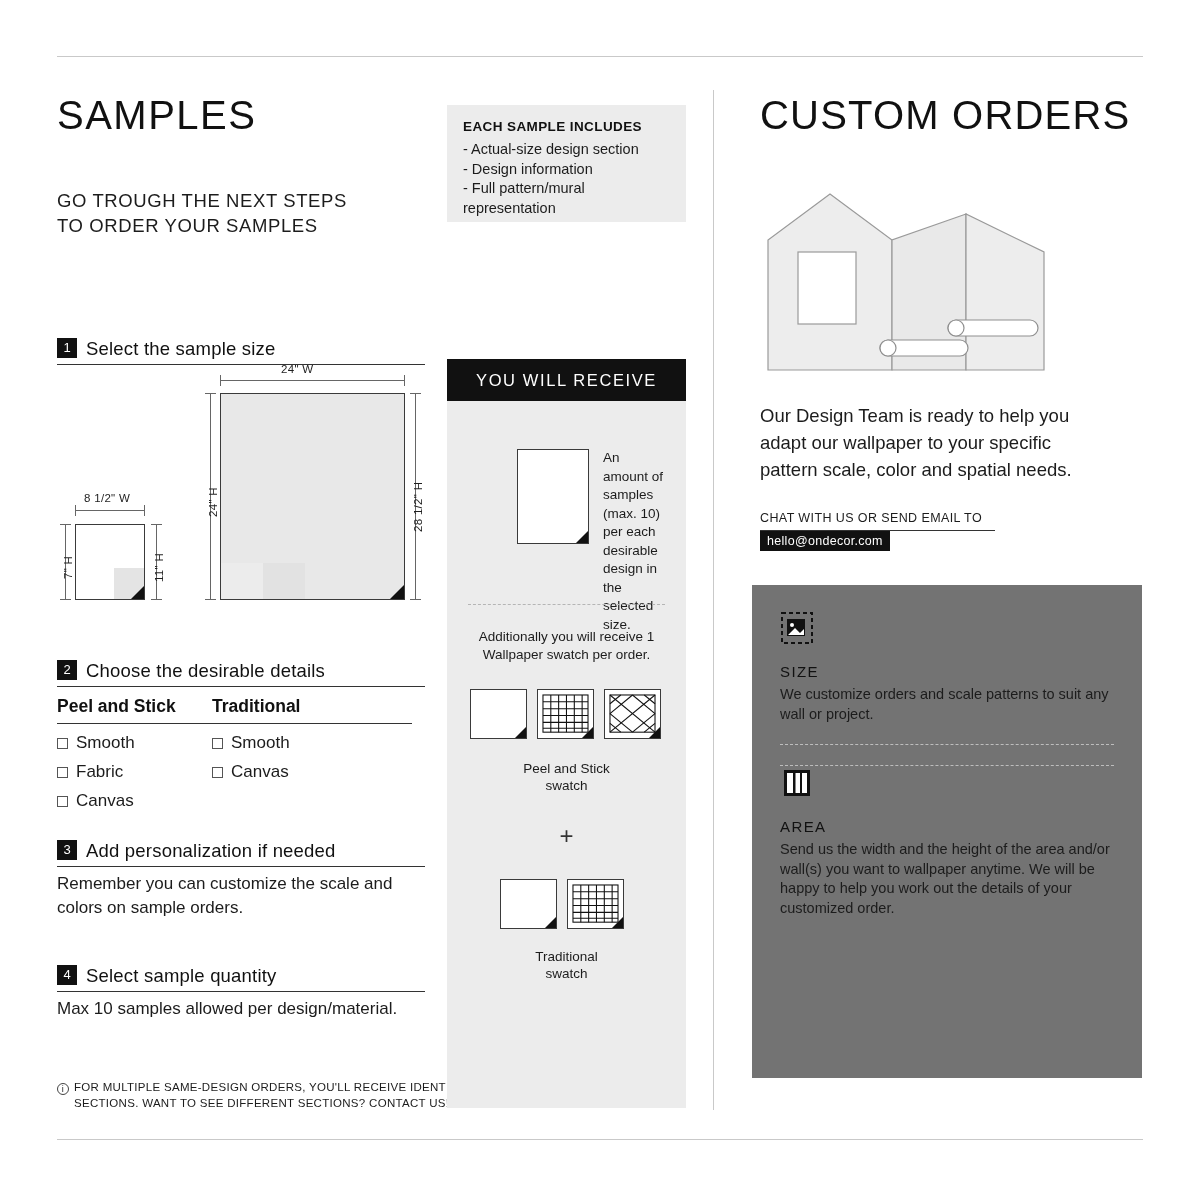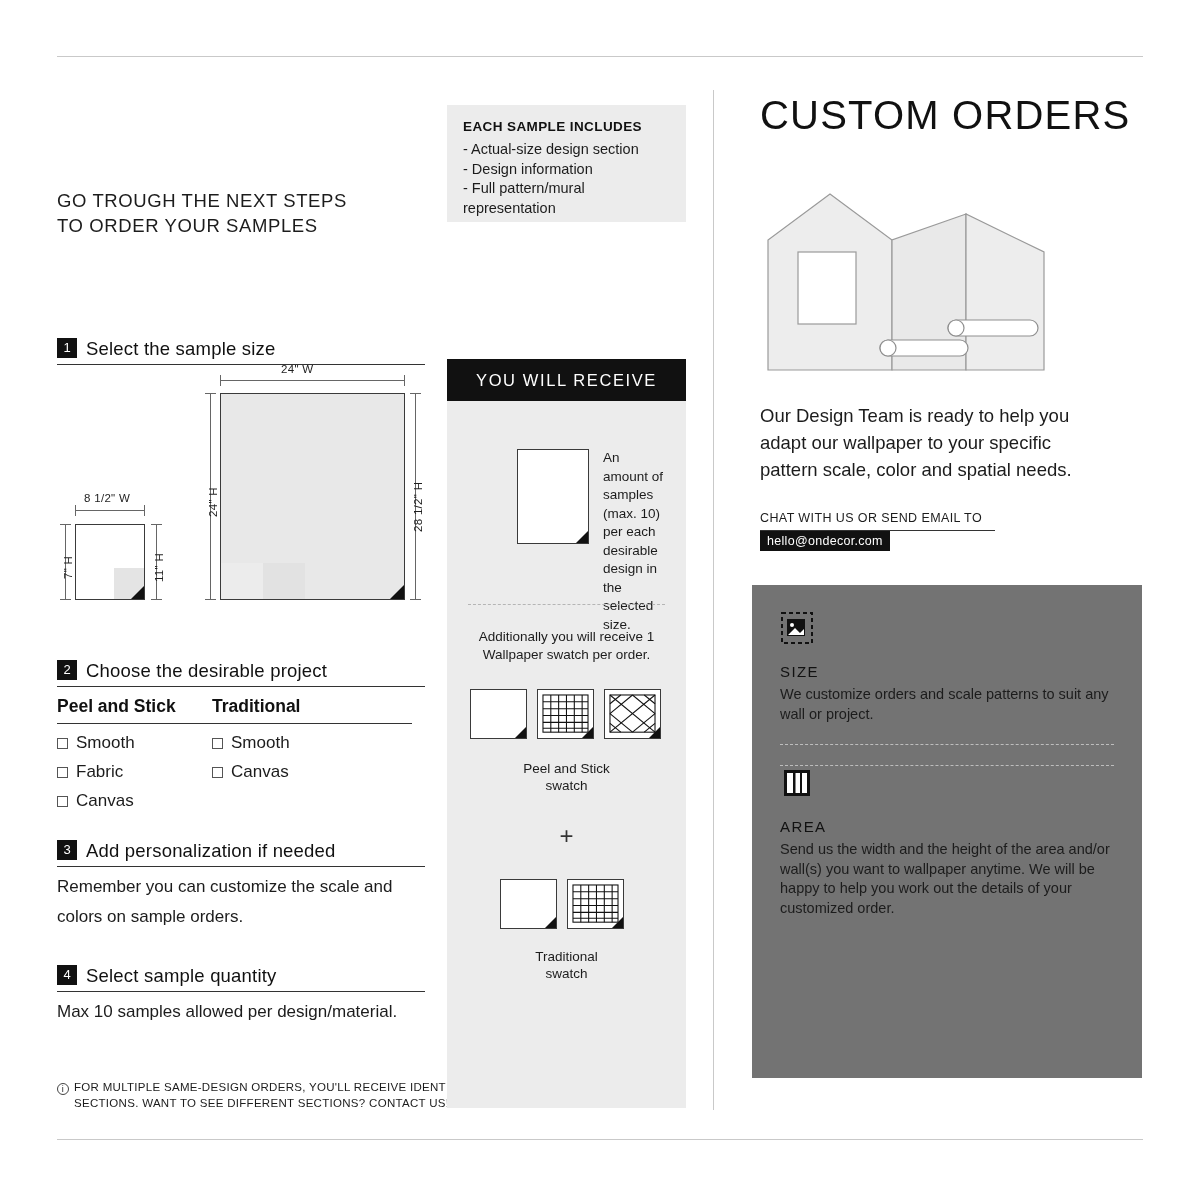--- a/index.html
+++ b/index.html
@@ -57,21 +57,21 @@
     font-size: 13px; line-height: 20px; text-align: center; font-weight: 400;
   }
   .step-label { font-size: 18.5px; letter-spacing: 0.2px; color: #111; position: relative; top: 2px; }
   .step-underline { height: 1px; background: #333; margin-top: 6px; }
 
   #step1 { left: 57px; top: 336px; width: 368px; }
   #step2 { left: 57px; top: 658px; width: 368px; }
   #step3 { left: 57px; top: 838px; width: 368px; }
   #step4 { left: 57px; top: 963px; width: 368px; }
 
-  .body-text { font-size: 17px; line-height: 30px; color: #1c1c1c; }
+  .body-text { font-size: 17px; line-height: 24px; color: #1c1c1c; }
 
   #step3-text { position: absolute; left: 57px; top: 872px; width: 380px; }
   #step4-text { position: absolute; left: 57px; top: 997px; width: 400px; }
 
   
   .materials { position: absolute; left: 57px; top: 696px; width: 380px; display: flex; }
   .mat-col { width: 155px; }
   .mat-col.second { width: 200px; }
   .mat-title { font-size: 17.5px; font-weight: 700; color: #111; padding-bottom: 6px; border-bottom: 1px solid #333; }
   .mat-opt { font-size: 17px; color: #1c1c1c; margin-top: 9px; display: flex; align-items: center; gap: 8px; }
@@ -139,20 +139,21 @@
 </style>
 </head>
 <body>
 
 <div class="page">
 
   <div class="rule-top"></div>
   <div class="rule-bottom"></div>
   <div class="divider-vert"></div>
 
+  <h1 class="title" id="samples-title">SAMPLES</h1>
   <div class="subtitle" style="white-space:pre-line;">GO TROUGH THE NEXT STEPS
 TO ORDER YOUR SAMPLES</div>
 
   <div class="esi-box">
     <div class="esi-title">EACH SAMPLE INCLUDES</div>
     <ul class="esi-list">
       <li>Actual-size design section</li>
       <li>Design information</li>
       <li>Full pattern/mural</li>
       <li class="cont">representation</li>
@@ -206,21 +207,21 @@
 
     <div class="tick-v" style="left:358px; top:21px; height:207px;"></div>
     <div class="cap" style="left:353px; top:21px; width:11px; height:1px;"></div>
     <div class="cap" style="left:353px; top:227px; width:11px; height:1px;"></div>
     <div class="dim-label dim-vert" style="left:355px; top:160px;">28 1/2" H</div>
   </div>
 
   <div class="step" id="step2">
     <div class="step-head">
       <div class="step-num">2</div>
-      <div class="step-label">Choose the desirable project</div>
+      <div class="step-label">Choose the desirable details</div>
     </div>
     <div class="step-underline"></div>
   </div>
 
   <div class="materials">
     <div class="mat-col">
       <div class="mat-title">Peel and Stick</div>
       <div class="mat-opt">
         <span class="cb"></span>
         <span>Smooth</span>

